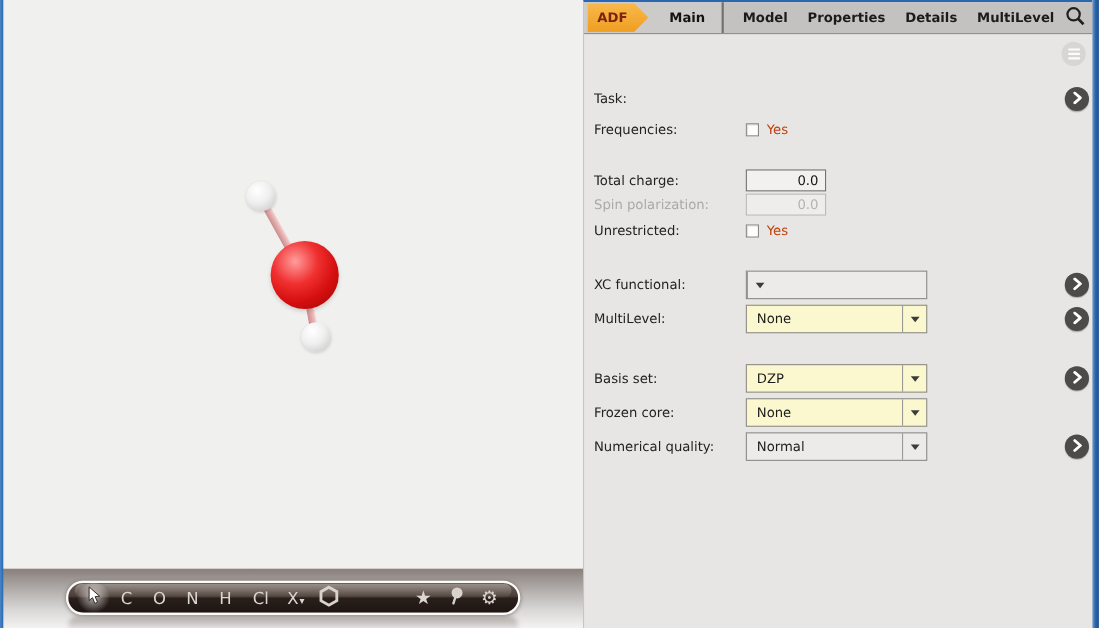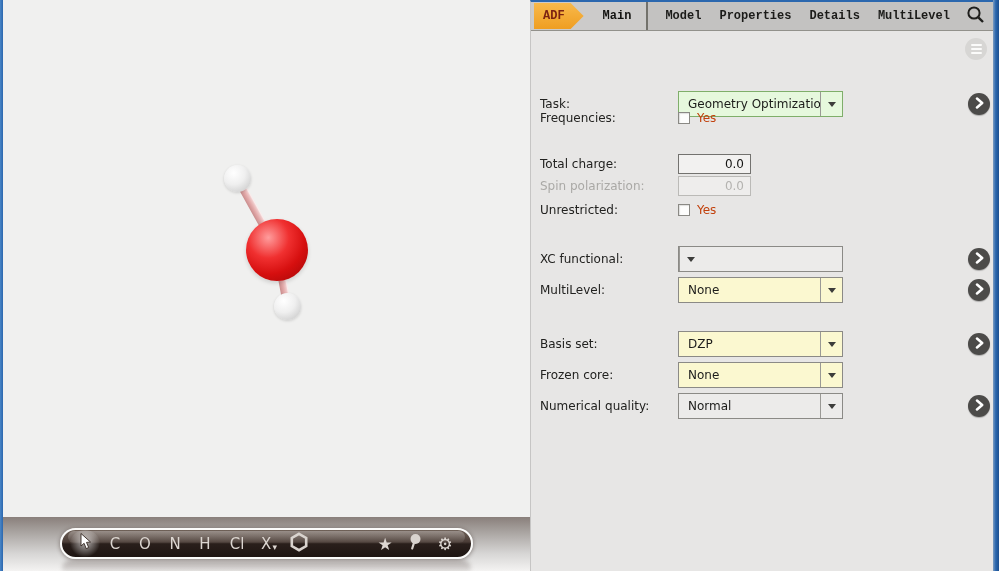--- a/index.html
+++ b/index.html
@@ -34,21 +34,21 @@
   .tb-spacer { flex:1; }
   .tool.glyph { font-size:17px; }
   .toolbar-reflection { position:absolute; left:62px; top:561px; width:409px; height:14px; border-radius:10px; z-index:5;
              background:linear-gradient(180deg,rgba(55,40,35,.30),rgba(55,40,35,0)); filter:blur(2px); }
 
   
   .panel { position:absolute; left:530px; top:0; width:463px; height:571px; background:#e7e6e5;
            border-left:1px solid #c6c5c4; border-top:2px solid #2b67ae; }
 
   .tabbar { position:absolute; left:0; top:0; width:462px; height:29px; background:#cccbca;
-            border-bottom:1px solid #92918b; display:flex; align-items:center;font-family:Liberation Mono, monospace; }
+            border-bottom:1px solid #92918b; display:flex; align-items:center; }
   .adf-tag { margin-left:3px; height:26px; line-height:26px; padding:0 19px 0 9px;
              clip-path:polygon(0 0, calc(100% - 13px) 0, 100% 50%, calc(100% - 13px) 100%, 0 100%);
              background:linear-gradient(180deg,#f8b94b,#ef9e22); font-weight:bold; font-size:12px; color:#7c2312; }
   .main-tab { margin:0 0 0 11px; font-weight:bold; font-size:12px; color:#131311; background:none; border:none; padding:0 8px; font-family:inherit; cursor:pointer;text-align:center; }
   .tabs-group { margin-left:7px; flex:1; align-self:stretch; background:#c3c2c1; border-left:2px solid #73726c;
                 display:flex; align-items:center; padding-left:8px; }
   .tab { font-weight:bold; font-size:12px; color:#1b1b19; padding:0 9px; background:none; border:none; font-family:inherit; cursor:pointer; }
   .search-btn { margin-left:auto; margin-right:8px; background:none; border:none; cursor:pointer; display:flex; align-items:center; }
 
   .circle-menu { position:absolute; left:434px; top:36px; width:22px; height:22px; border-radius:50%;
@@ -159,28 +159,22 @@
         </button>
       </div>
     </div>
 
     <button class="circle-menu">
       <i></i>
         <i></i>
         <i></i>
     </button>
 
-    <div class="prow" style="top:75px; height:26px;margin-top:14px;">
+    <div class="prow" style="top:75px; height:26px;">
       <span class="flabel">Task:</span>
-      <div class="dropdown green">
-        <span class="dd-value">Geometry Optimizatio</span>
-        <span class="dd-arrow">
-            <i></i>
-          </span>
-      </div>
       <button class="info-btn" style="top:2px;">
         <span><svg width="9" height="12" viewBox="0 0 9 12">
               <polyline points="2,1.5 7.2,6 2,10.5" fill="none" stroke="#ffffff" stroke-width="2.5" stroke-linecap="round" stroke-linejoin="round"></polyline>
             </svg></span>
       </button>
     </div>
 
     <div class="prow" style="top:108px; height:16px;">
       <span class="flabel">Frequencies:</span>
       <span class="cbwrap">

